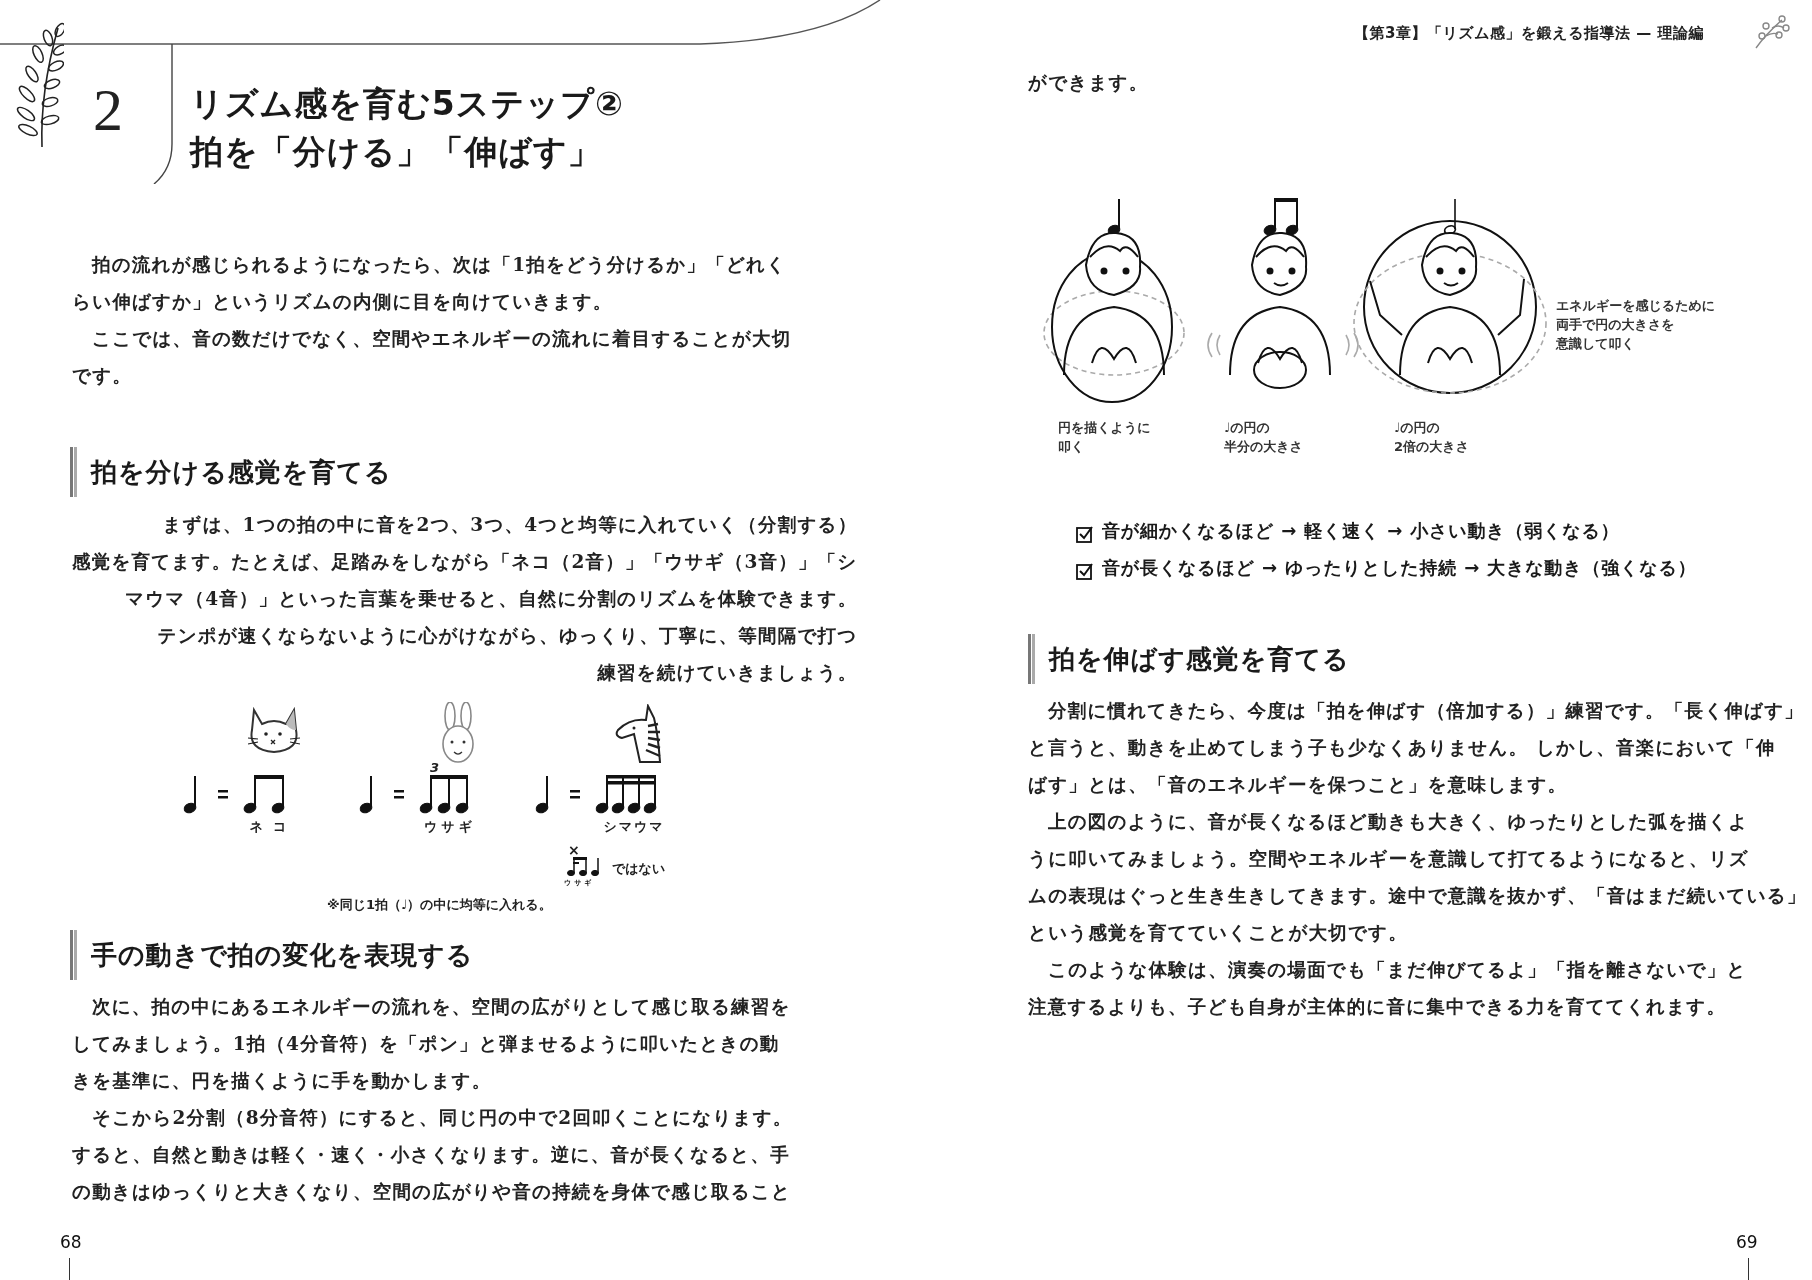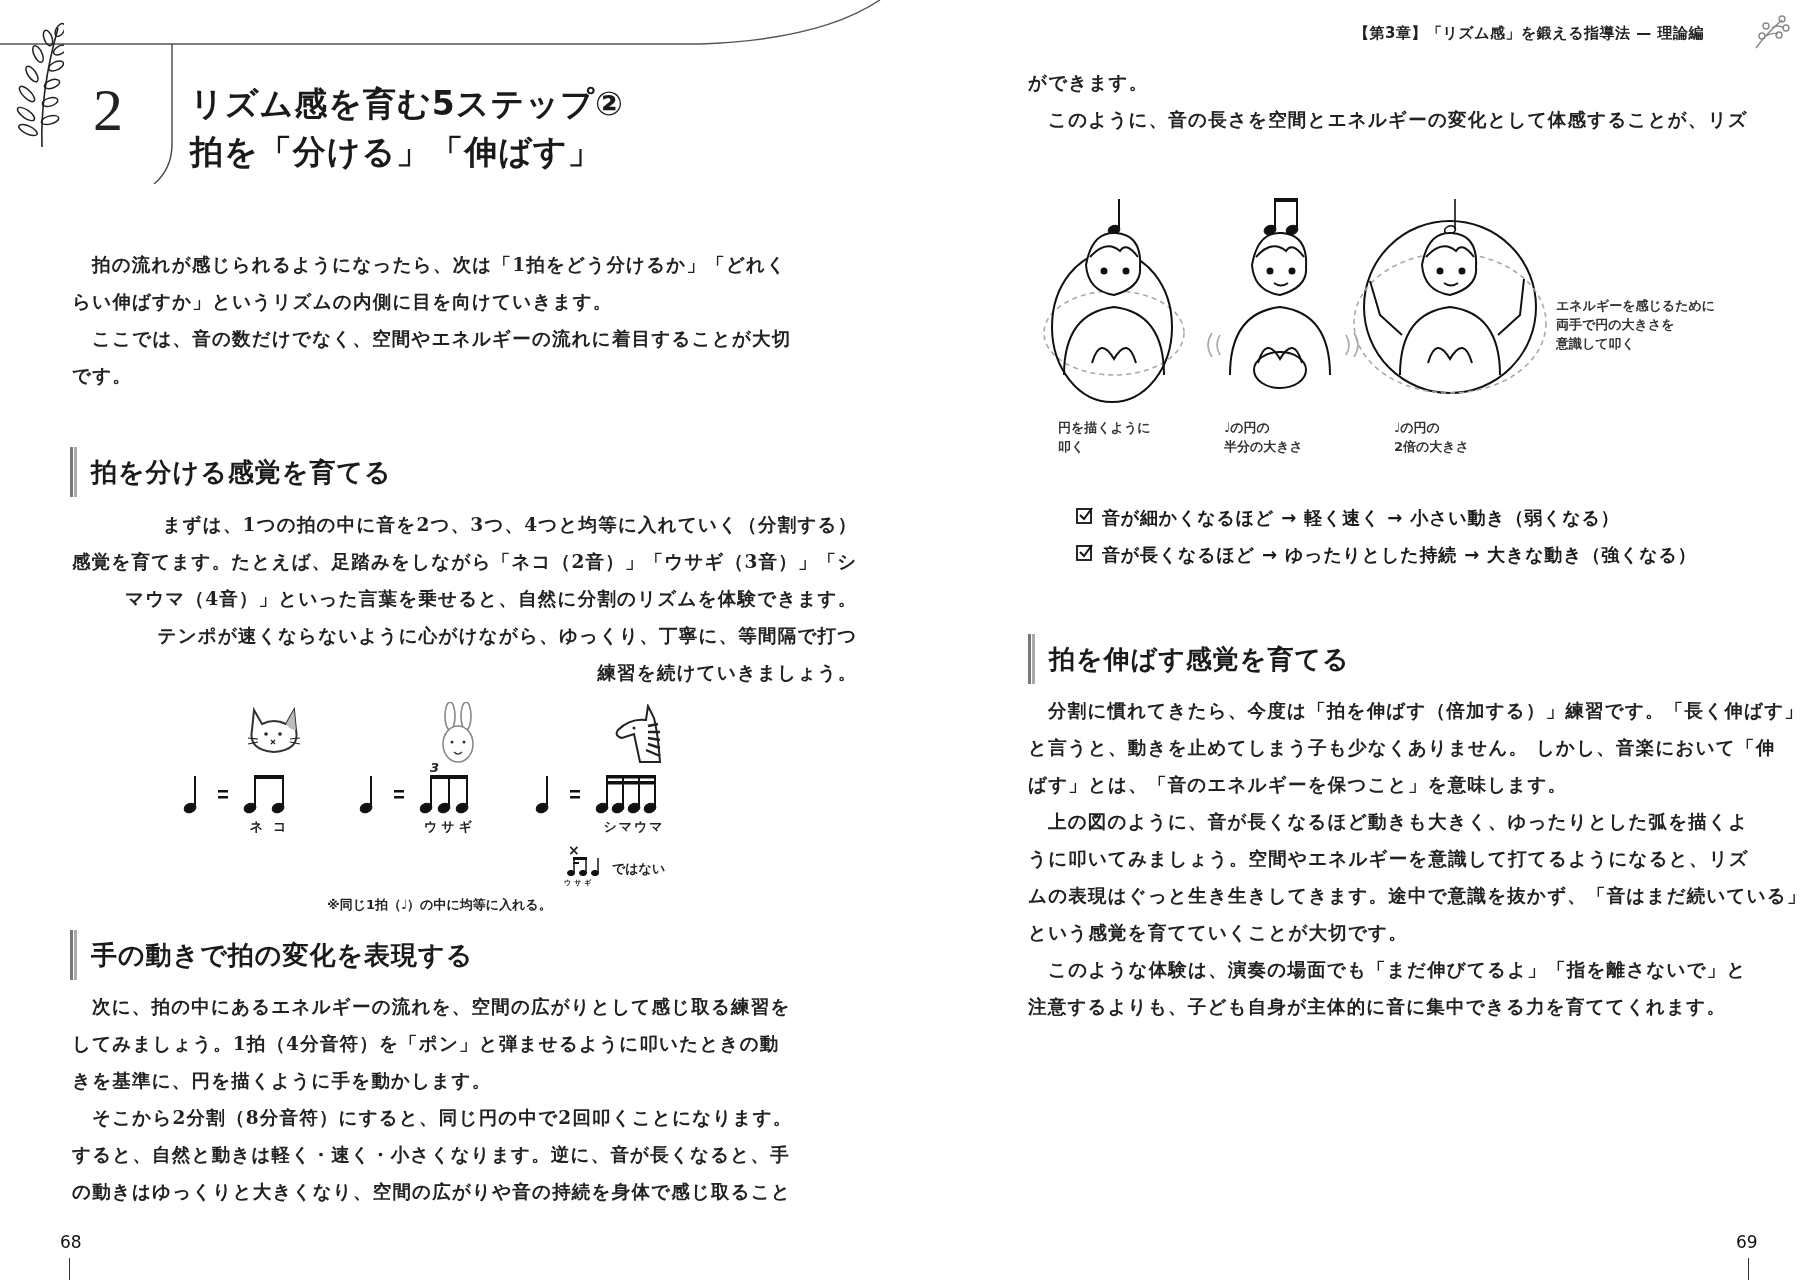--- a/index.html
+++ b/index.html
@@ -35,21 +35,21 @@
   
   .animal { position: absolute; }
   .note-label { position: absolute; font-family: "DejaVu Sans", "Liberation Sans", sans-serif; font-weight: bold; font-size: 13px; color: #222; letter-spacing: 4px; white-space: nowrap; text-align: center; }
   .footnote { position: absolute; font-family: "DejaVu Sans", "Liberation Sans", sans-serif; font-weight: bold; font-size: 13px; color: #222; white-space: nowrap; }
 
   
   .fig-caption { position: absolute; font-family: "DejaVu Sans", "Liberation Sans", sans-serif; font-size: 13px; line-height: 19px; text-align: left; color: #333; white-space: nowrap; font-weight: bold; }
   .side-note { position: absolute; font-family: "DejaVu Sans", "Liberation Sans", sans-serif; font-size: 13px; line-height: 19px; color: #333; white-space: nowrap; font-weight: bold; }
 
   .check-list { position: absolute; }
-  .check-item { display: flex; align-items: flex-start; height: 37px; font-family: "DejaVu Sans", "Liberation Sans", sans-serif; font-weight: bold; font-size: 18px; letter-spacing: 0.8px; white-space: nowrap; color: #1a1a1a; padding-left: 8px; }
+  .check-item { display: flex; align-items: flex-end; height: 37px; font-family: "DejaVu Sans", "Liberation Sans", sans-serif; font-weight: bold; font-size: 18px; letter-spacing: 0.8px; white-space: nowrap; color: #1a1a1a; padding-left: 8px; }
   .check-box { width: 18px; height: 18px; margin-right: 8px; }
 </style>
 </head>
 <body>
 
 <div class="spread">
 
   <div>
 
     <svg class="top-line" viewBox="0 0 906 60" width="906" height="60">
@@ -234,21 +234,20 @@
         <circle cx="30" cy="5" r="3"></circle>
           <circle cx="34" cy="14" r="3"></circle>
           <circle cx="27" cy="21" r="3"></circle>
         <circle cx="14" cy="12" r="3"></circle>
           <circle cx="10" cy="22" r="3"></circle>
       </g>
     </svg>
 
     <div class="para" style="left:1028px;top:64px;">
       <span class="line">ができます。</span>
-      <span class="line indent">このように、音の長さを空間とエネルギーの変化として体感することが、リズ</span>
     </div>
 
     <div>
       <svg class="abs" style="left:1030px;top:195px;" width="520" height="240" viewBox="0 0 520 240">
 
         <g fill="#111" stroke="#111">
           <ellipse cx="84" cy="35" rx="6" ry="4.5" transform="rotate(-20 84 35)"></ellipse>
           <line x1="89" y1="34" x2="89" y2="4" stroke-width="2"></line>
         </g>
         <g fill="#111" stroke="#111">

